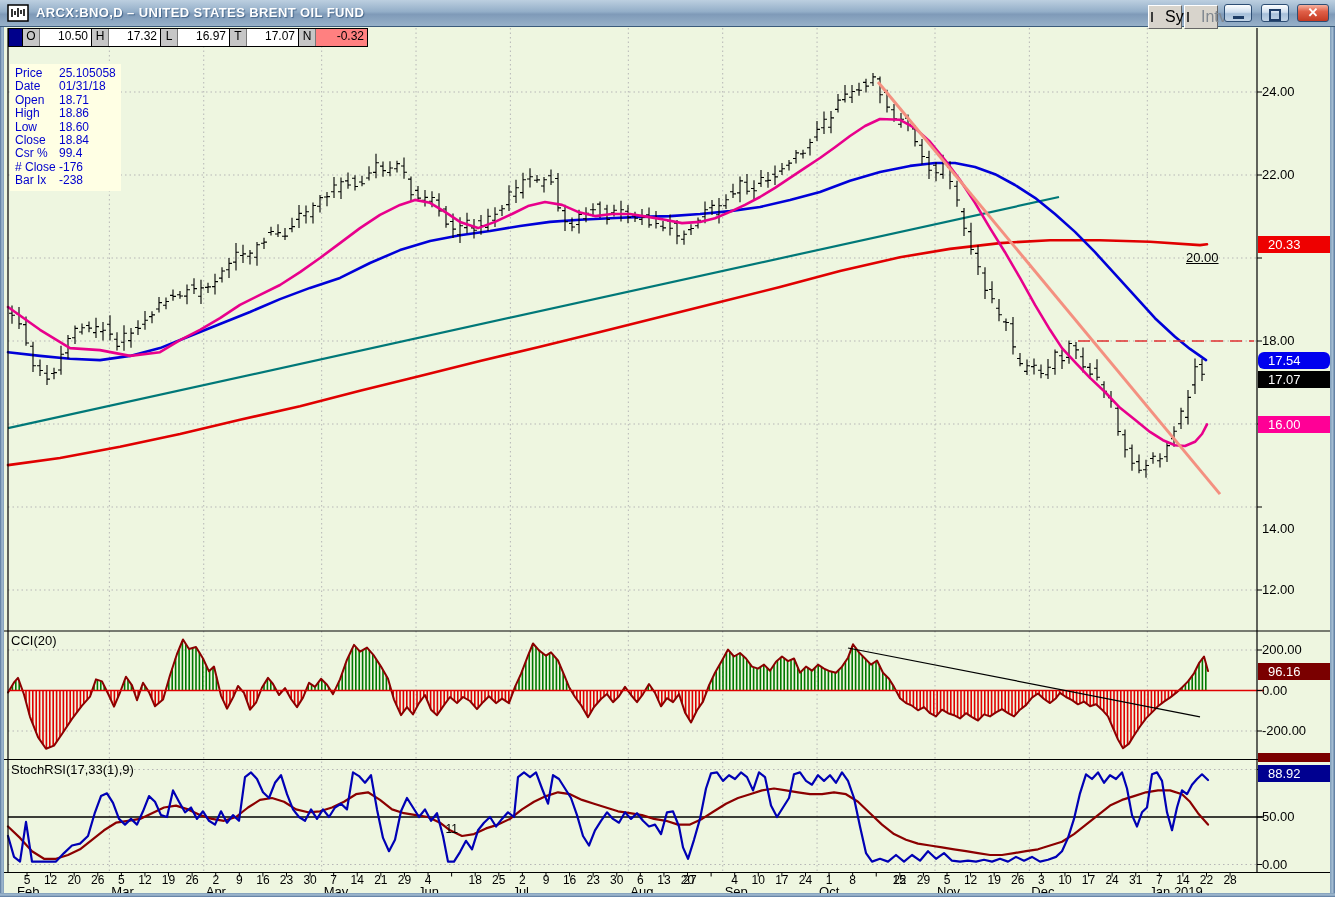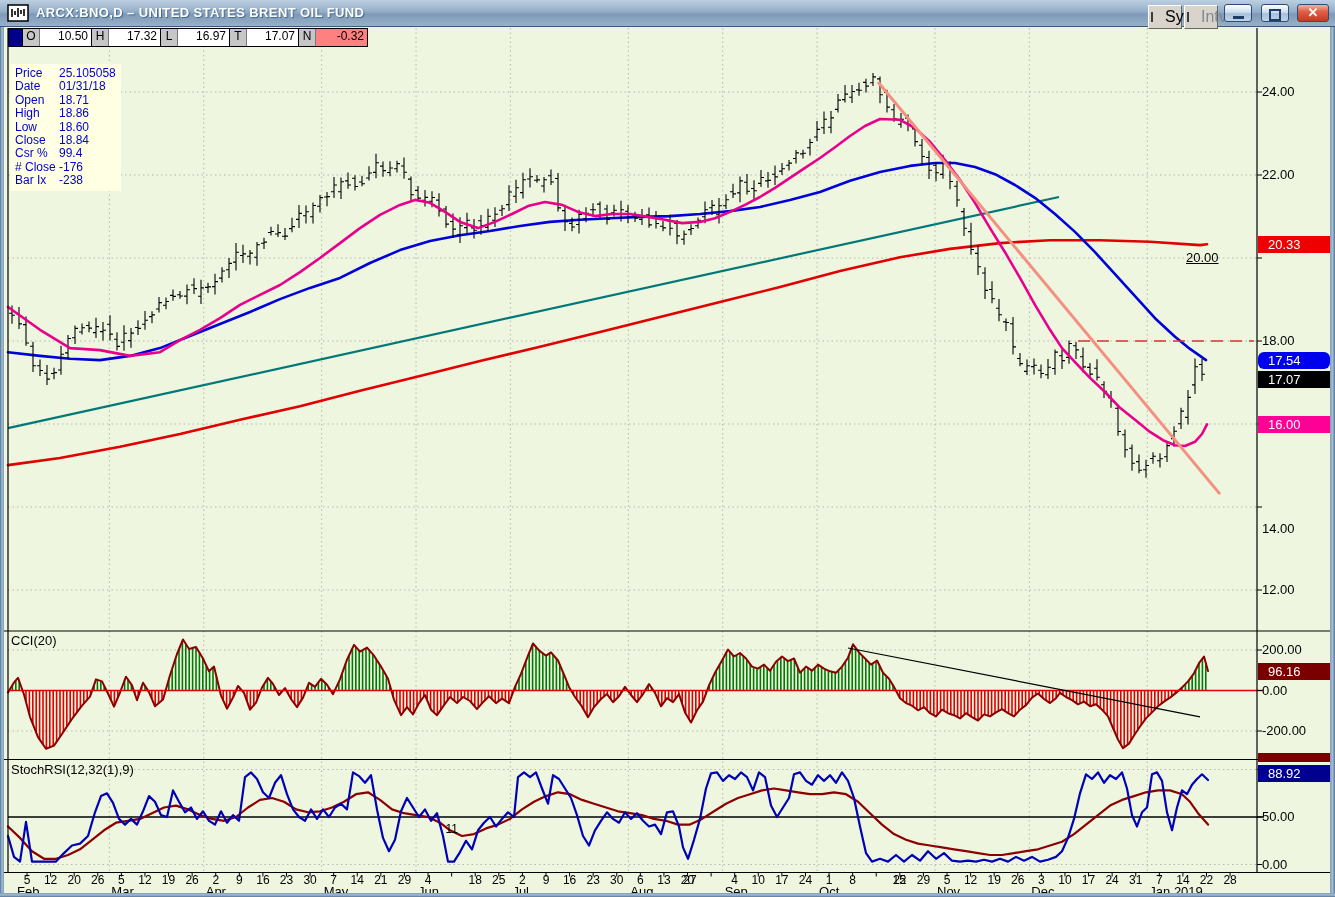--- a/index.html
+++ b/index.html
@@ -307,21 +307,21 @@
     <div class="dw-row">
       <span class="dw-label"># Close</span>
       <span>-176</span>
     </div>
     <div class="dw-row">
       <span class="dw-label">Bar Ix</span>
       <span>-238</span>
     </div>
   </div>
 <div class="panel-label lbl-cci">CCI(20)</div>
-<div class="panel-label lbl-stoch">StochRSI(12,32(1),9)</div>
+<div class="panel-label lbl-stoch">StochRSI(17,33(1),9)</div>
 
 <div class="titlebar">
   <svg class="app-icon" viewBox="0 0 22 18">
     <rect x="1" y="1" width="20" height="16" fill="#ffffff" stroke="#000" stroke-width="1.5"></rect>
     <path d="M5 13 L5 5 M8 11 L8 7 M11 13 L11 4 M14 10 L14 6 M17 12 L17 5" stroke="#000" stroke-width="1.6" fill="none"></path>
   </svg>
   <span class="title-text">ARCX:BNO,D – UNITED STATES BRENT OIL FUND</span>
   <button class="tb-small btn-sym">
     <span class="mini"></span>
     <span>Sym</span>

